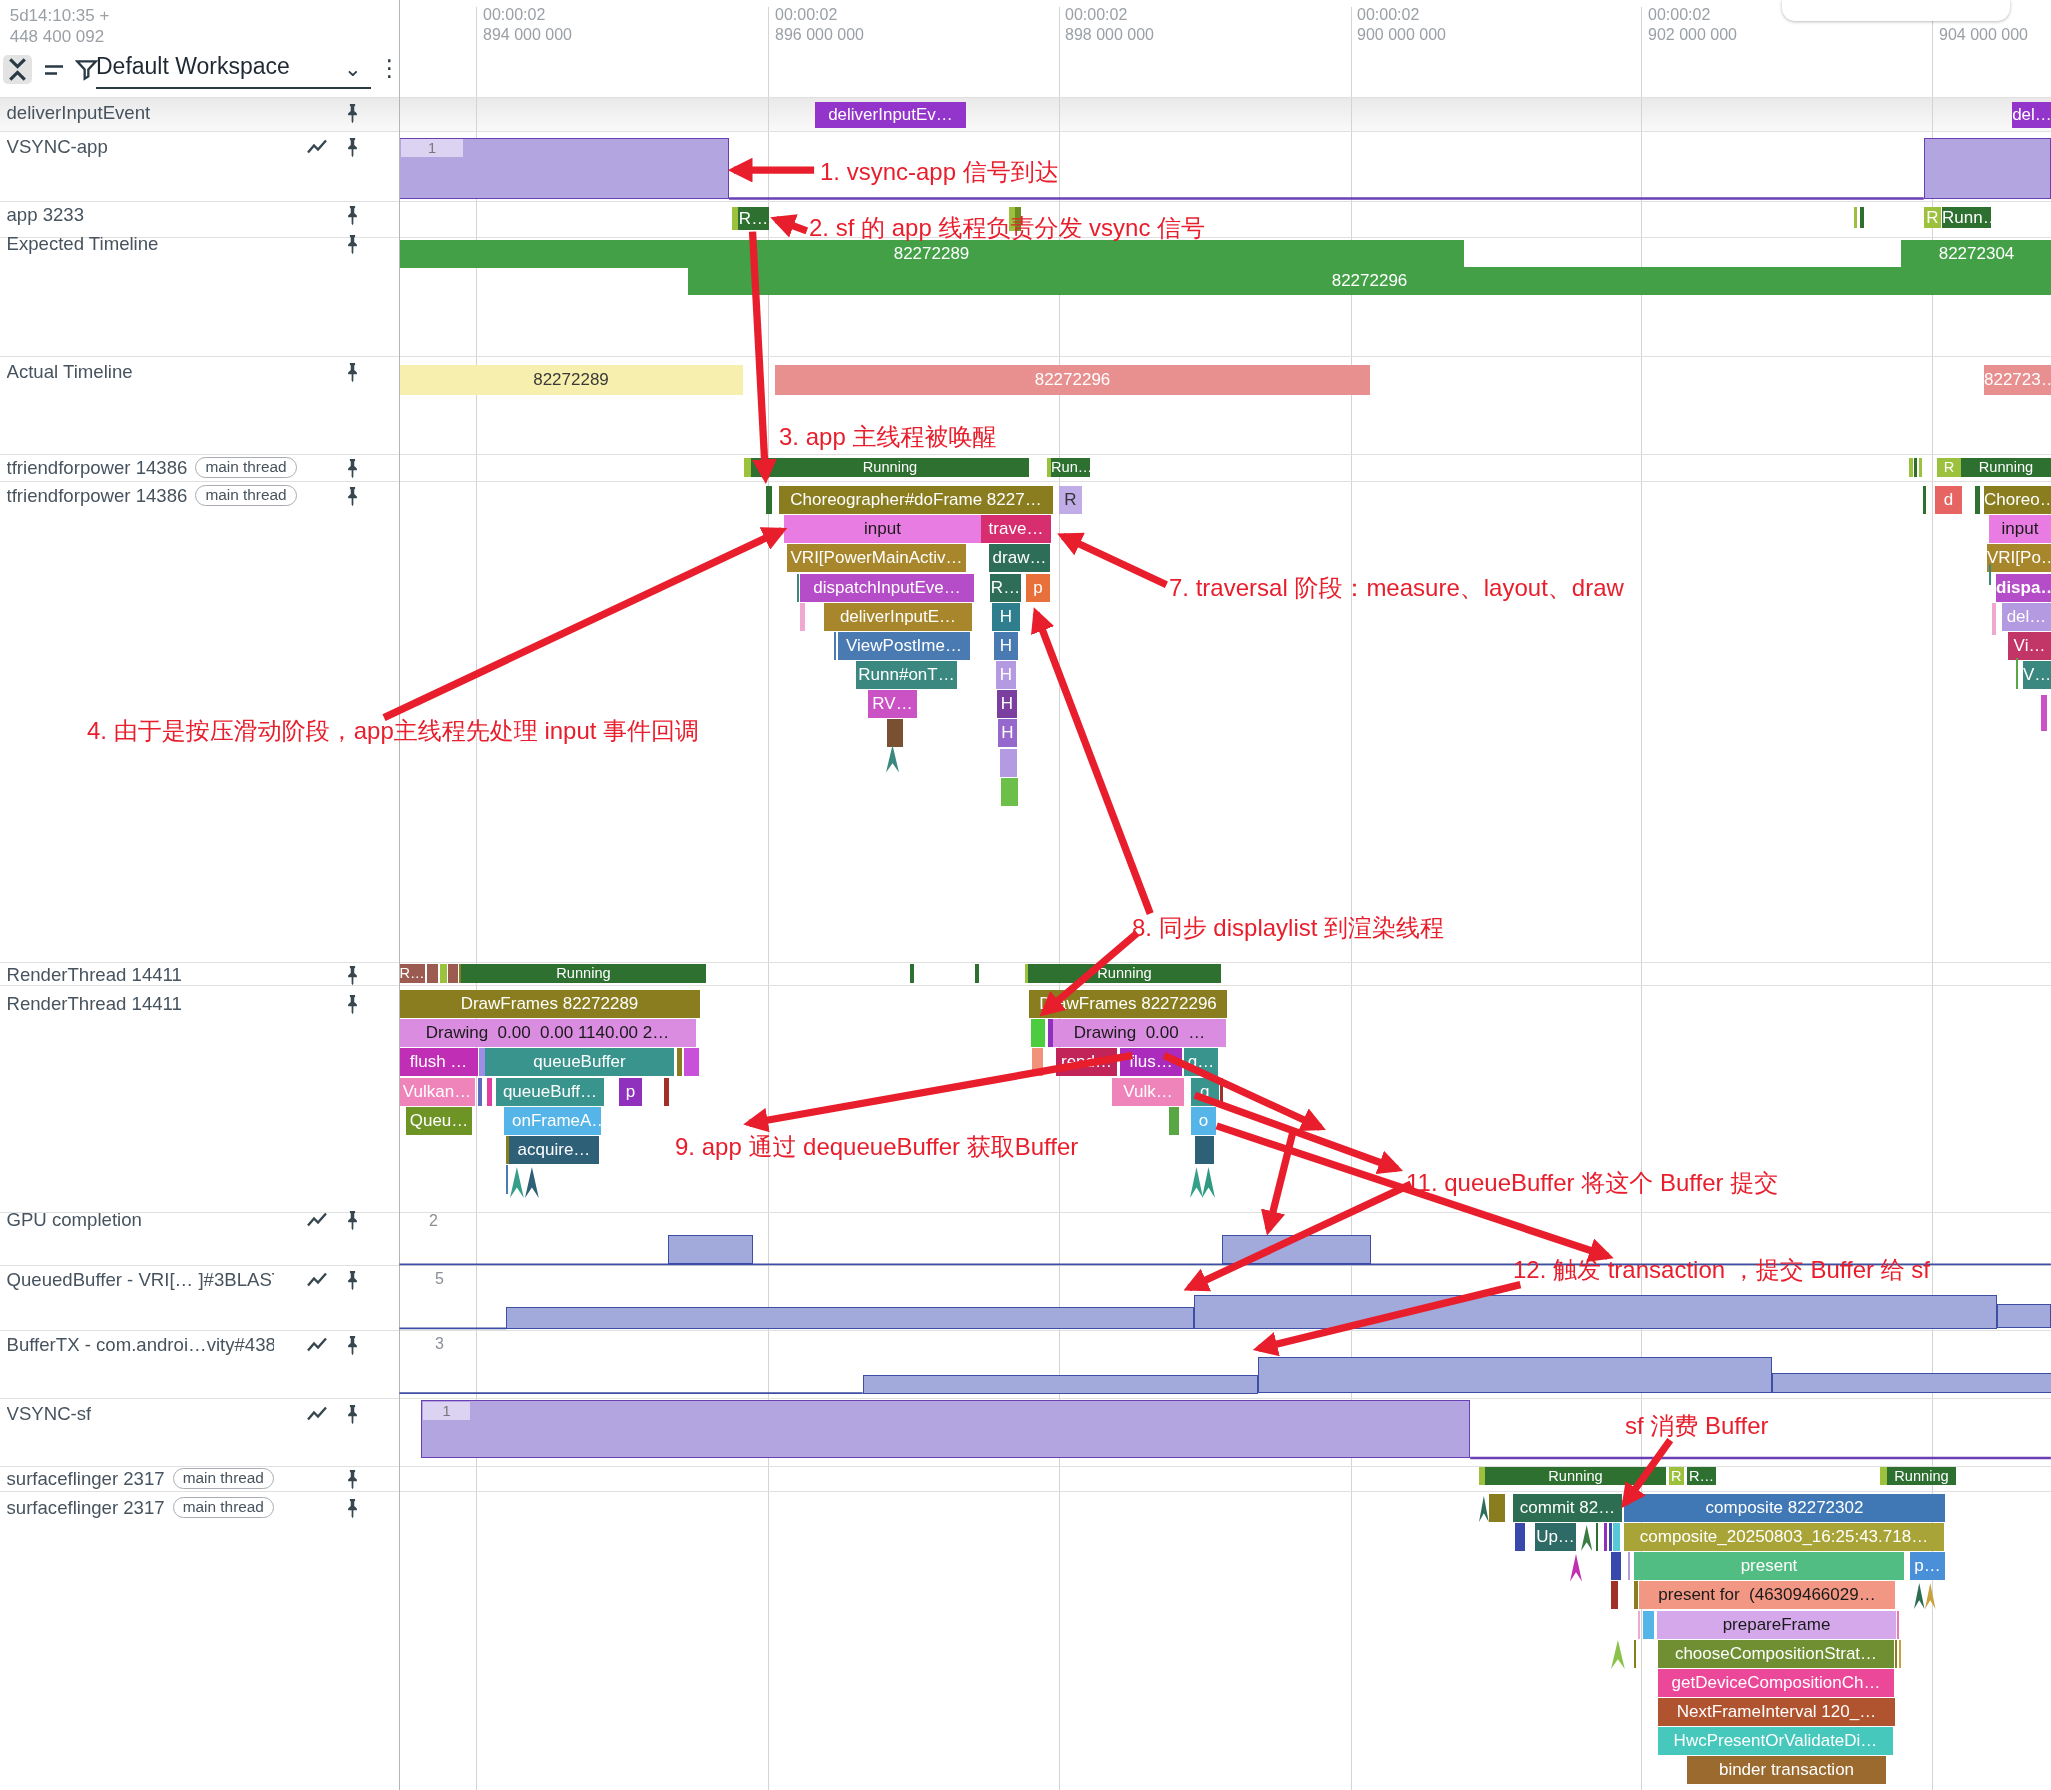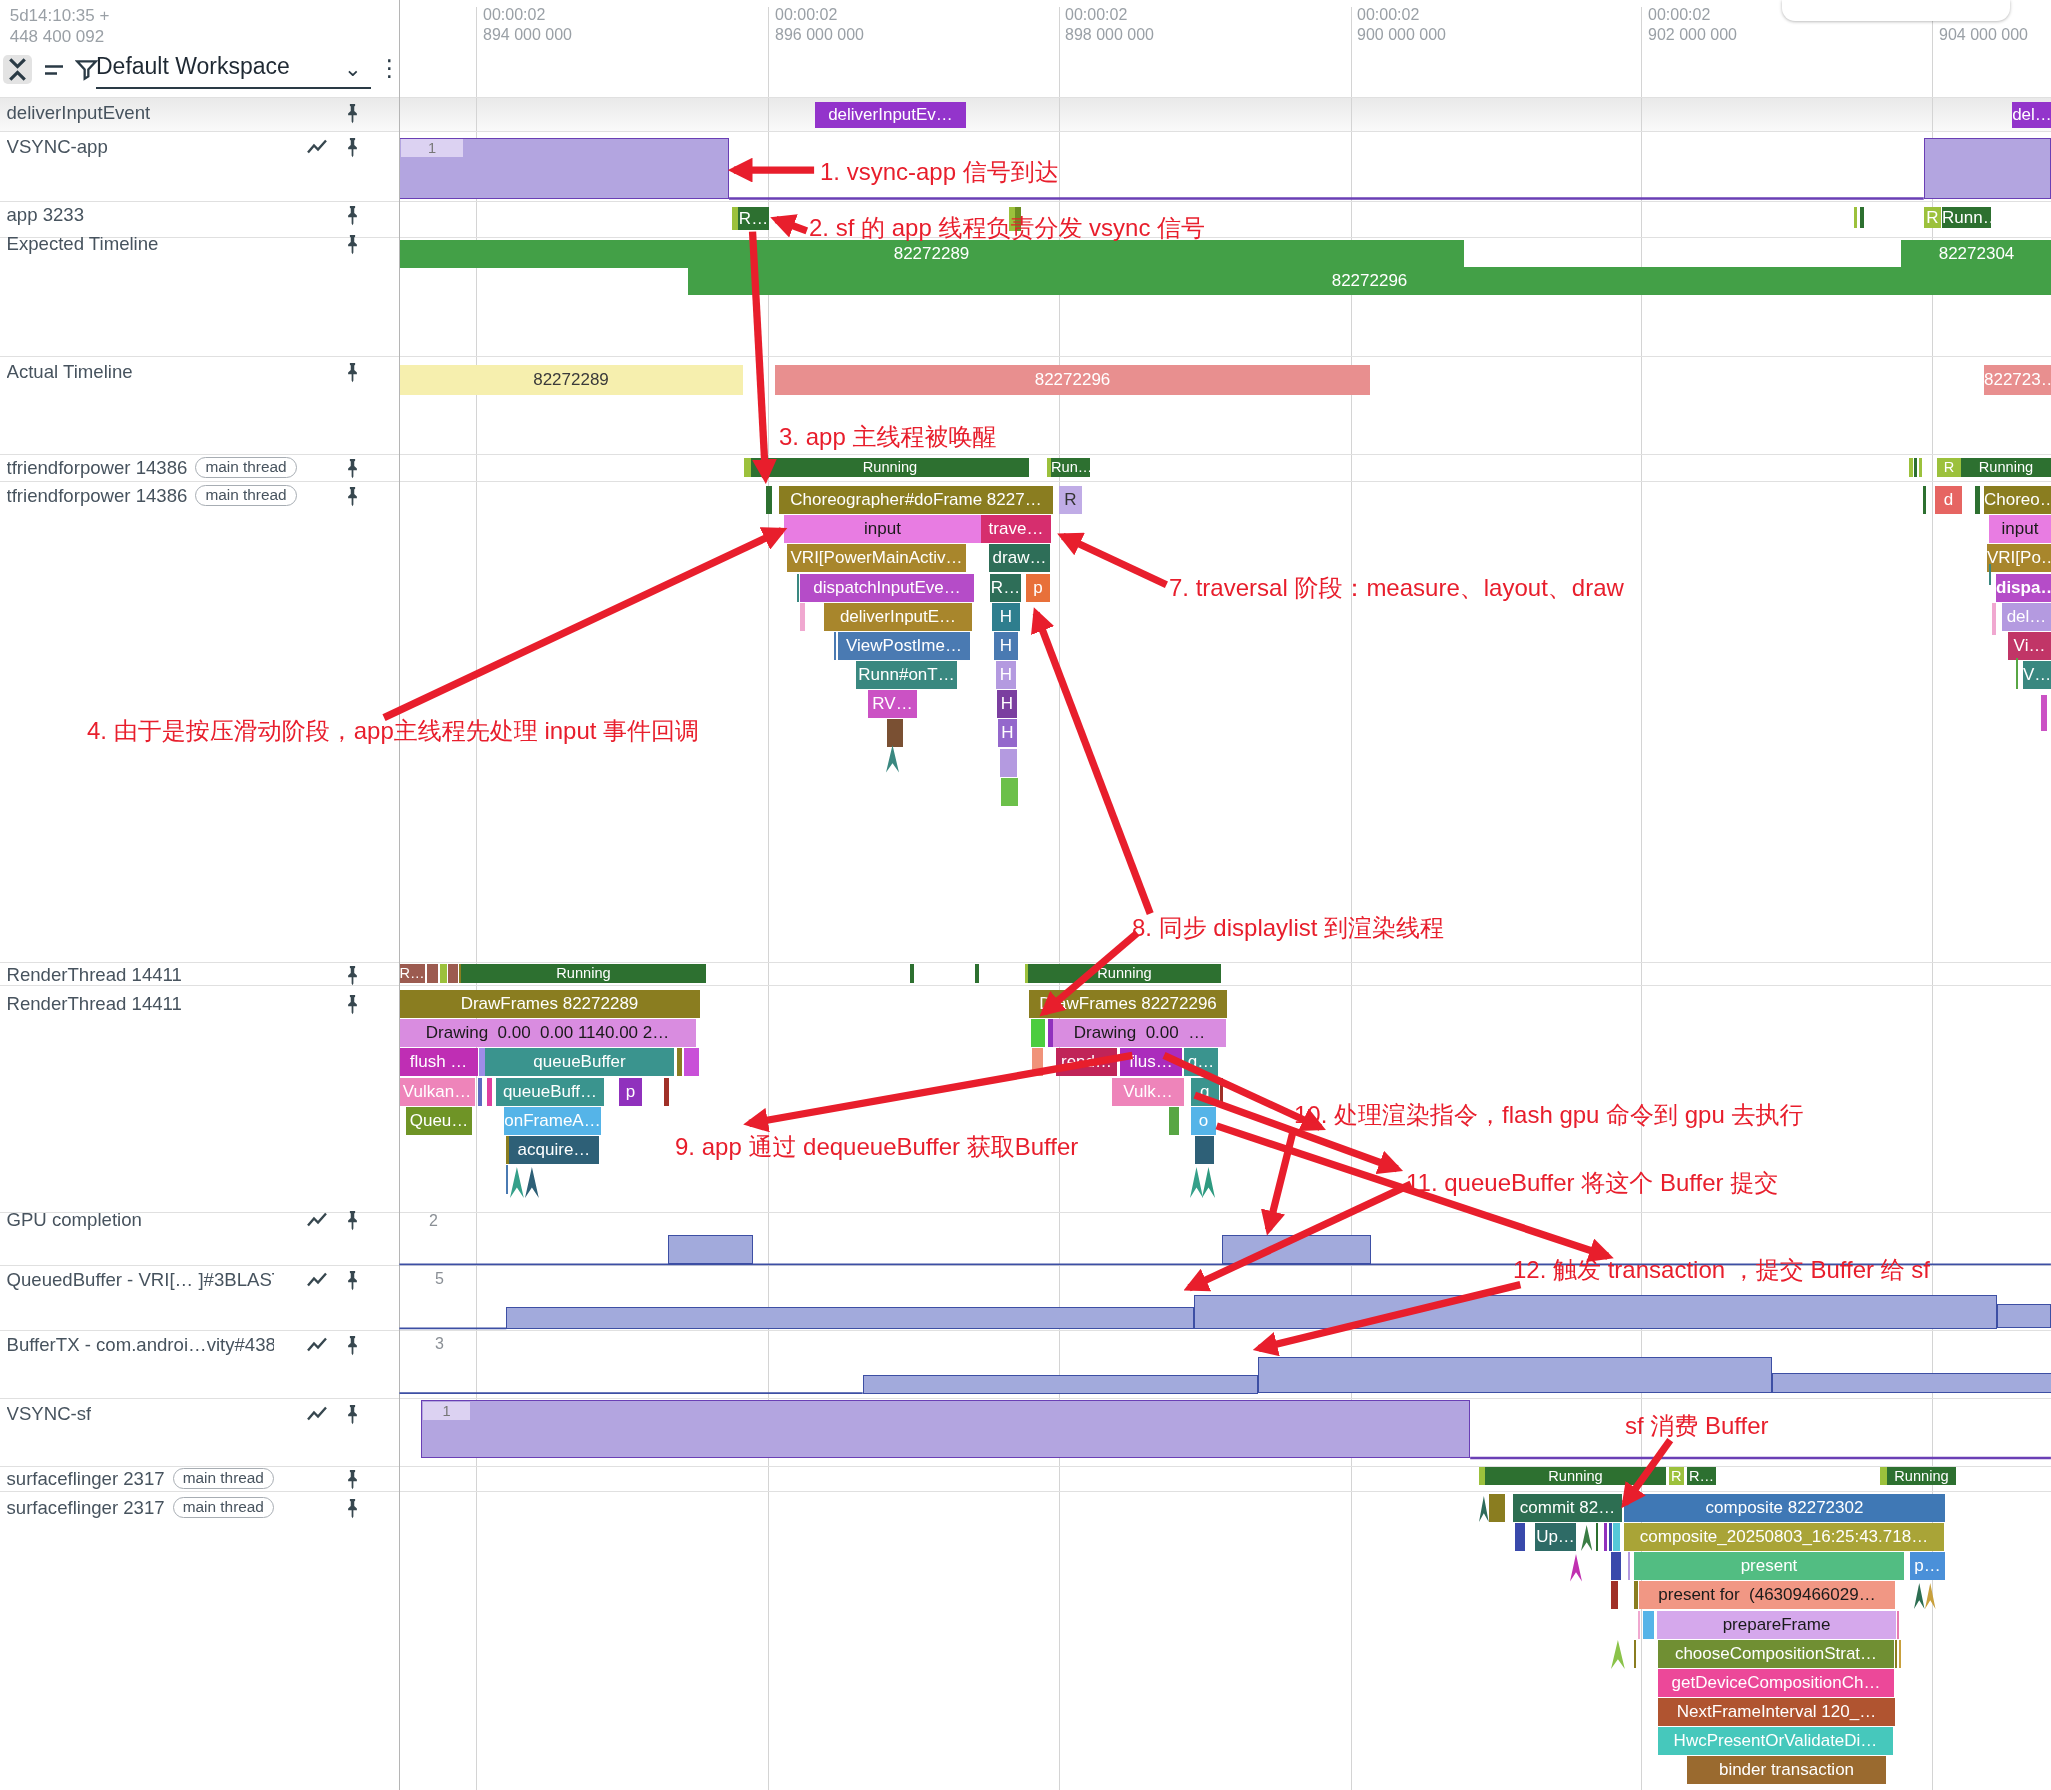--- a/index.html
+++ b/index.html
@@ -291,21 +291,21 @@
     <div class="slice" style="left: 485px; top: 1048px; width: 189px; height: 27.5px; background: rgb(58, 148, 142); line-height: 27.5px;">queueBuffer</div>
     <div class="slice" style="left: 677px; top: 1048px; width: 4.9px; height: 27.5px; background: rgb(138, 125, 32); line-height: 27.5px;"></div>
     <div class="slice" style="left: 684px; top: 1048px; width: 14.6px; height: 27.5px; background: rgb(201, 80, 216); line-height: 27.5px;"></div>
     <div class="slice" style="left: 399px; top: 1078px; width: 76px; height: 27.5px; background: rgb(238, 132, 186); line-height: 27.5px;">Vulkan…</div>
     <div class="slice" style="left: 478px; top: 1078px; width: 4px; height: 27.5px; background: rgb(92, 107, 192); line-height: 27.5px;"></div>
     <div class="slice" style="left: 487px; top: 1078px; width: 4.9px; height: 27.5px; background: rgb(224, 64, 160); line-height: 27.5px;"></div>
     <div class="slice" style="left: 496px; top: 1078px; width: 108px; height: 27.5px; background: rgb(58, 148, 142); line-height: 27.5px;">queueBuff…</div>
     <div class="slice" style="left: 619px; top: 1078px; width: 23px; height: 27.5px; background: rgb(144, 49, 189); line-height: 27.5px;">p</div>
     <div class="slice" style="left: 664px; top: 1078px; width: 4.9px; height: 27.5px; background: rgb(160, 48, 40); line-height: 27.5px;"></div>
     <div class="slice" style="left: 406px; top: 1107px; width: 66px; height: 27.5px; background: rgb(111, 148, 38); line-height: 27.5px;">Queu…</div>
-    <div class="slice" style="left: 504px; top: 1107px; width: 97px; height: 27.5px; background: rgb(85, 180, 232); line-height: 27.5px;">onFrameA…</div>
+    <div class="slice" style="left: 504px; top: 1107px; width: 97px; height: 27.5px; background: rgb(85, 180, 232); line-height: 27.5px; padding-left: 8px;">onFrameA…</div>
     <div class="slice" style="left: 506px; top: 1136px; width: 3.2px; height: 27.5px; background: rgb(138, 125, 32); line-height: 27.5px;"></div>
     <div class="slice" style="left: 509px; top: 1136px; width: 90px; height: 27.5px; background: rgb(46, 96, 119); line-height: 27.5px;">acquire…</div>
     <div class="slice" style="left: 506px; top: 1165px; width: 1.6px; height: 29px; background: rgb(74, 122, 178); line-height: 29px;"></div>
     <div class="slice" style="left: 1029px; top: 990px; width: 198px; height: 27.5px; background: rgb(138, 125, 32); line-height: 27.5px;">DrawFrames 82272296</div>
     <div class="slice" style="left: 1031px; top: 1019px; width: 13.8px; height: 27.5px; background: rgb(76, 205, 63); line-height: 27.5px;"></div>
     <div class="slice" style="left: 1048px; top: 1019px; width: 4.9px; height: 27.5px; background: rgb(144, 49, 189); line-height: 27.5px;"></div>
     <div class="slice" style="left: 1053px; top: 1019px; width: 173px; height: 27.5px; background: rgb(217, 140, 224); line-height: 27.5px; color: rgb(26, 26, 26);">Drawing  0.00  …</div>
     <div class="slice" style="left: 1032px; top: 1048px; width: 10.5px; height: 27.5px; background: rgb(240, 147, 122); line-height: 27.5px;"></div>
     <div class="slice" style="left: 1056px; top: 1048px; width: 61px; height: 27.5px; background: rgb(192, 36, 88); line-height: 27.5px;">rend…</div>
     <div class="slice" style="left: 1120px; top: 1048px; width: 62px; height: 27.5px; background: rgb(171, 44, 188); line-height: 27.5px;">flus…</div>
@@ -389,21 +389,20 @@
     <div class="cval" style="left: 429px; top: 1212px;">2</div>
     <div class="cval" style="left: 435px; top: 1270px;">5</div>
     <div class="cval" style="left: 435px; top: 1335px;">3</div>
     <div class="note" style="left: 820px; top: 156px;">1. vsync-app 信号到达</div>
     <div class="note" style="left: 809px; top: 212px;">2. sf 的 app 线程负责分发 vsync 信号</div>
     <div class="note" style="left: 779px; top: 421px;">3. app 主线程被唤醒</div>
     <div class="note" style="left: 87px; top: 715px;">4. 由于是按压滑动阶段，app主线程先处理 input 事件回调</div>
     <div class="note" style="left: 1169px; top: 572px;">7. traversal 阶段：measure、layout、draw</div>
     <div class="note" style="left: 1132px; top: 912px;">8. 同步 displaylist 到渲染线程</div>
     <div class="note" style="left: 675px; top: 1131px;">9. app 通过 dequeueBuffer 获取Buffer</div>
-    <div class="note" style="left: 1294px; top: 1099px;">10. 处理渲染指令，flash gpu 命令到 gpu 去执行</div>
     <div class="note" style="left: 1406px; top: 1167px;">11. queueBuffer 将这个 Buffer 提交</div>
     <div class="note" style="left: 1513px; top: 1254px;">12. 触发 transaction ，提交 Buffer 给 sf</div>
     <div class="note" style="left: 1625px; top: 1410px;">sf 消费 Buffer</div>
     <svg width="2051" height="1790" class="overlay" viewBox="0 0 2532 2210">
       <defs>
         <marker id="ah" viewBox="0 0 10 10" refX="7.5" refY="5" markerWidth="3.4" markerHeight="3.4" orient="auto">
           <path d="M0 0L10 5L0 10z" fill="#e81e2c"></path>
         </marker>
       </defs>
       <line x1="900" y1="245" x2="2375" y2="245" stroke="#6a3fb5" stroke-width="3"></line>

